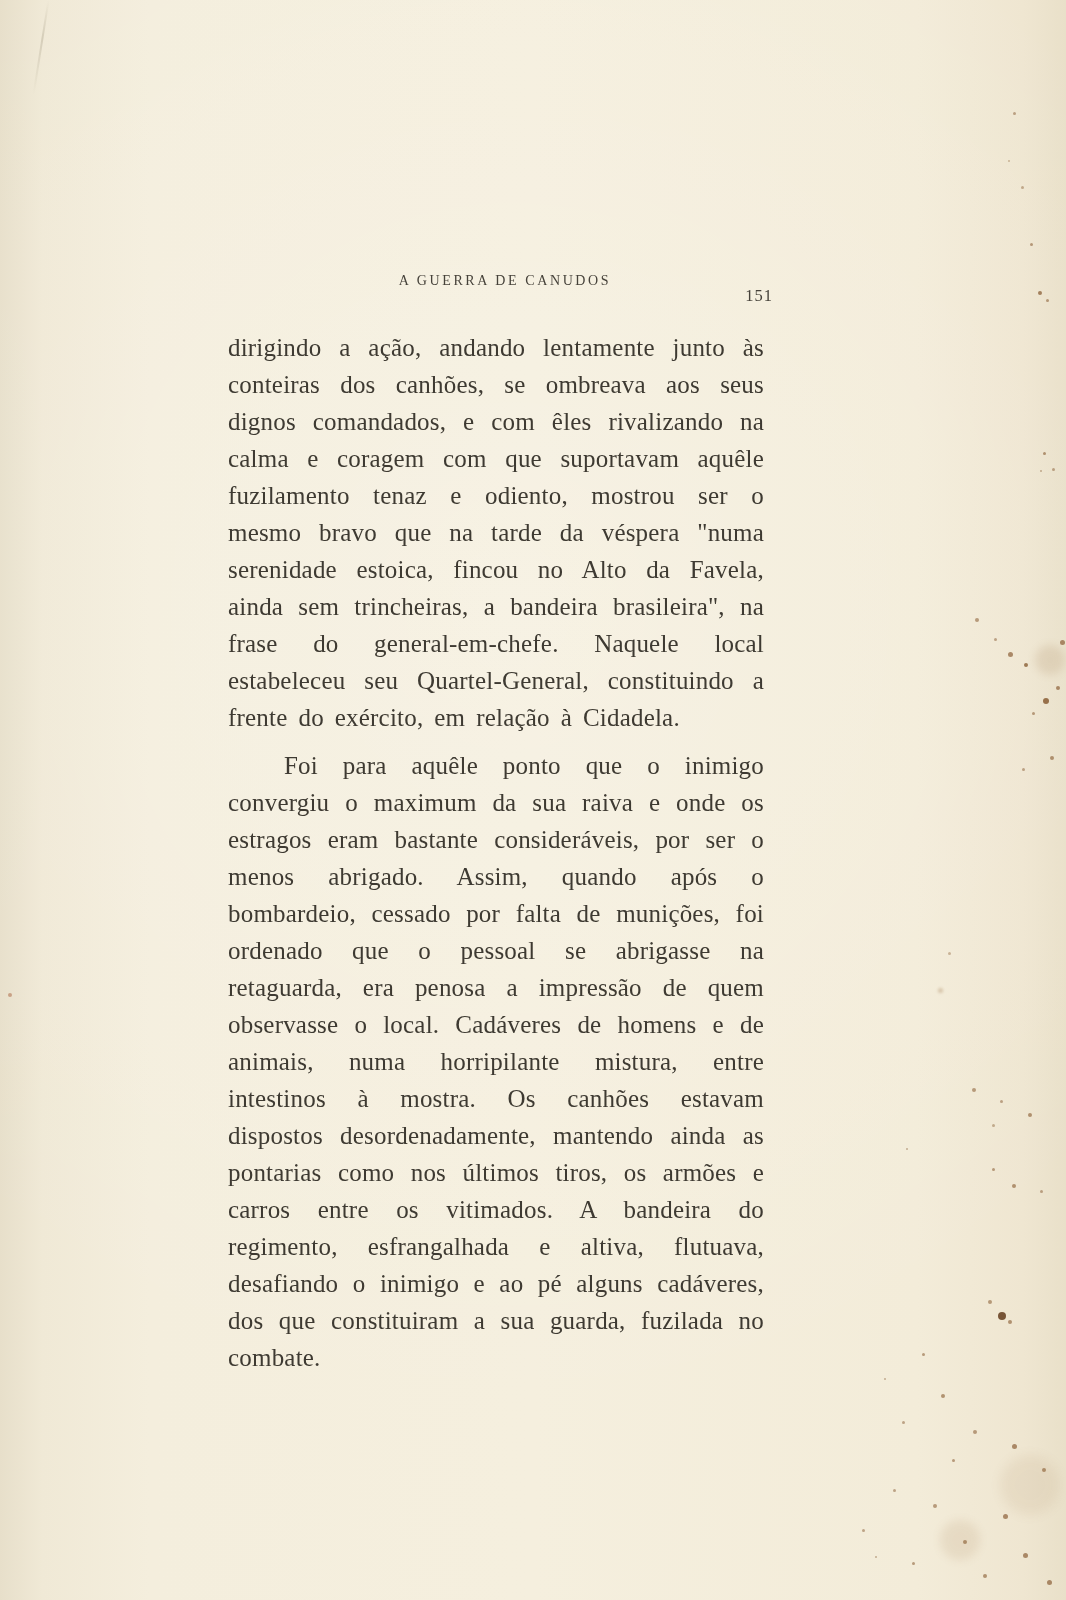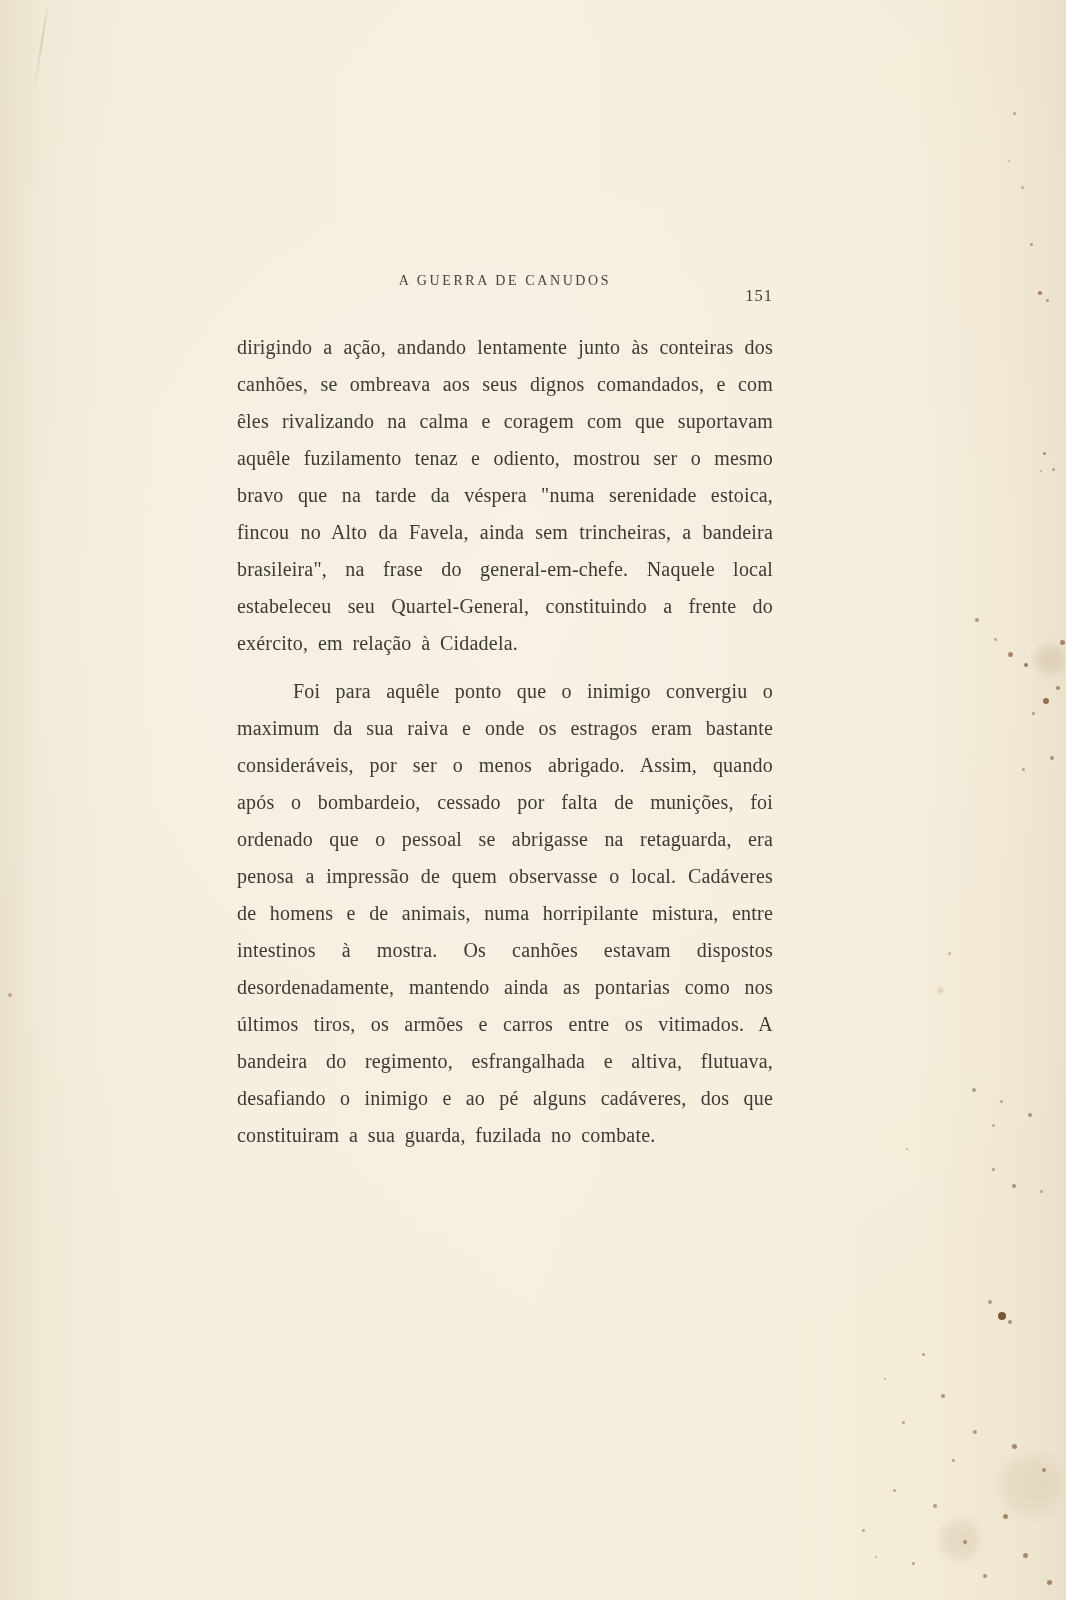--- a/index.html
+++ b/index.html
@@ -51,24 +51,24 @@
     position: absolute;
     right: 0;
     top: 0;
     font-size: 16.5px;
     letter-spacing: 1px;
     margin-top: 13px;
   }
   .text-block {
     position: absolute;
     top: 329px;
-    left: 237px;
+    left: 228px;
     width: 536px;
     color: #3e3a32;
-    font-size: 20px;
+    font-size: 25px;
     line-height: 37px;
     text-align: justify;
     word-spacing: 4.5px;
     letter-spacing: 0.2px;
   }
   .para { margin: 0; }
   .para + .para { margin-top: 11px; }
   .para.indent { text-indent: 56px; font-family: Liberation Serif, serif; }
   .speckles {
     position: absolute;

